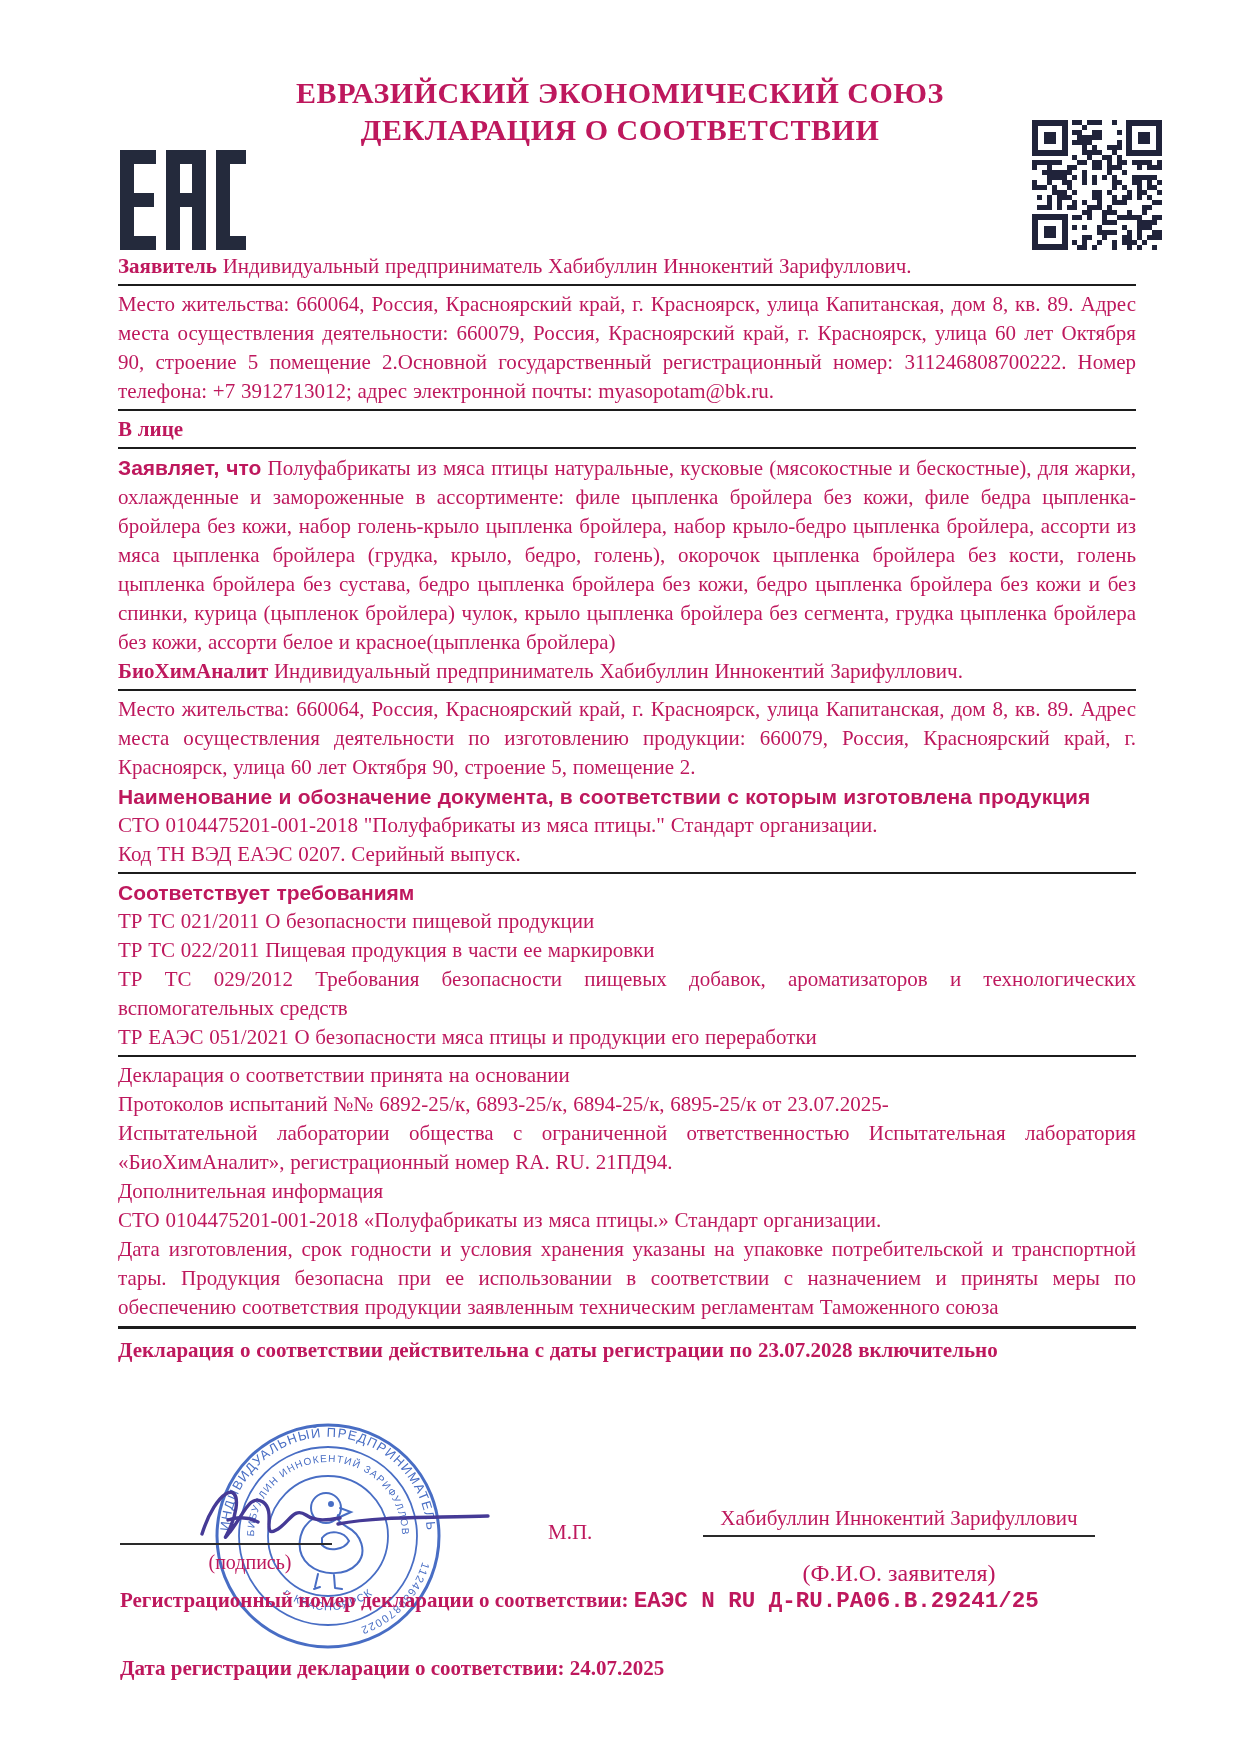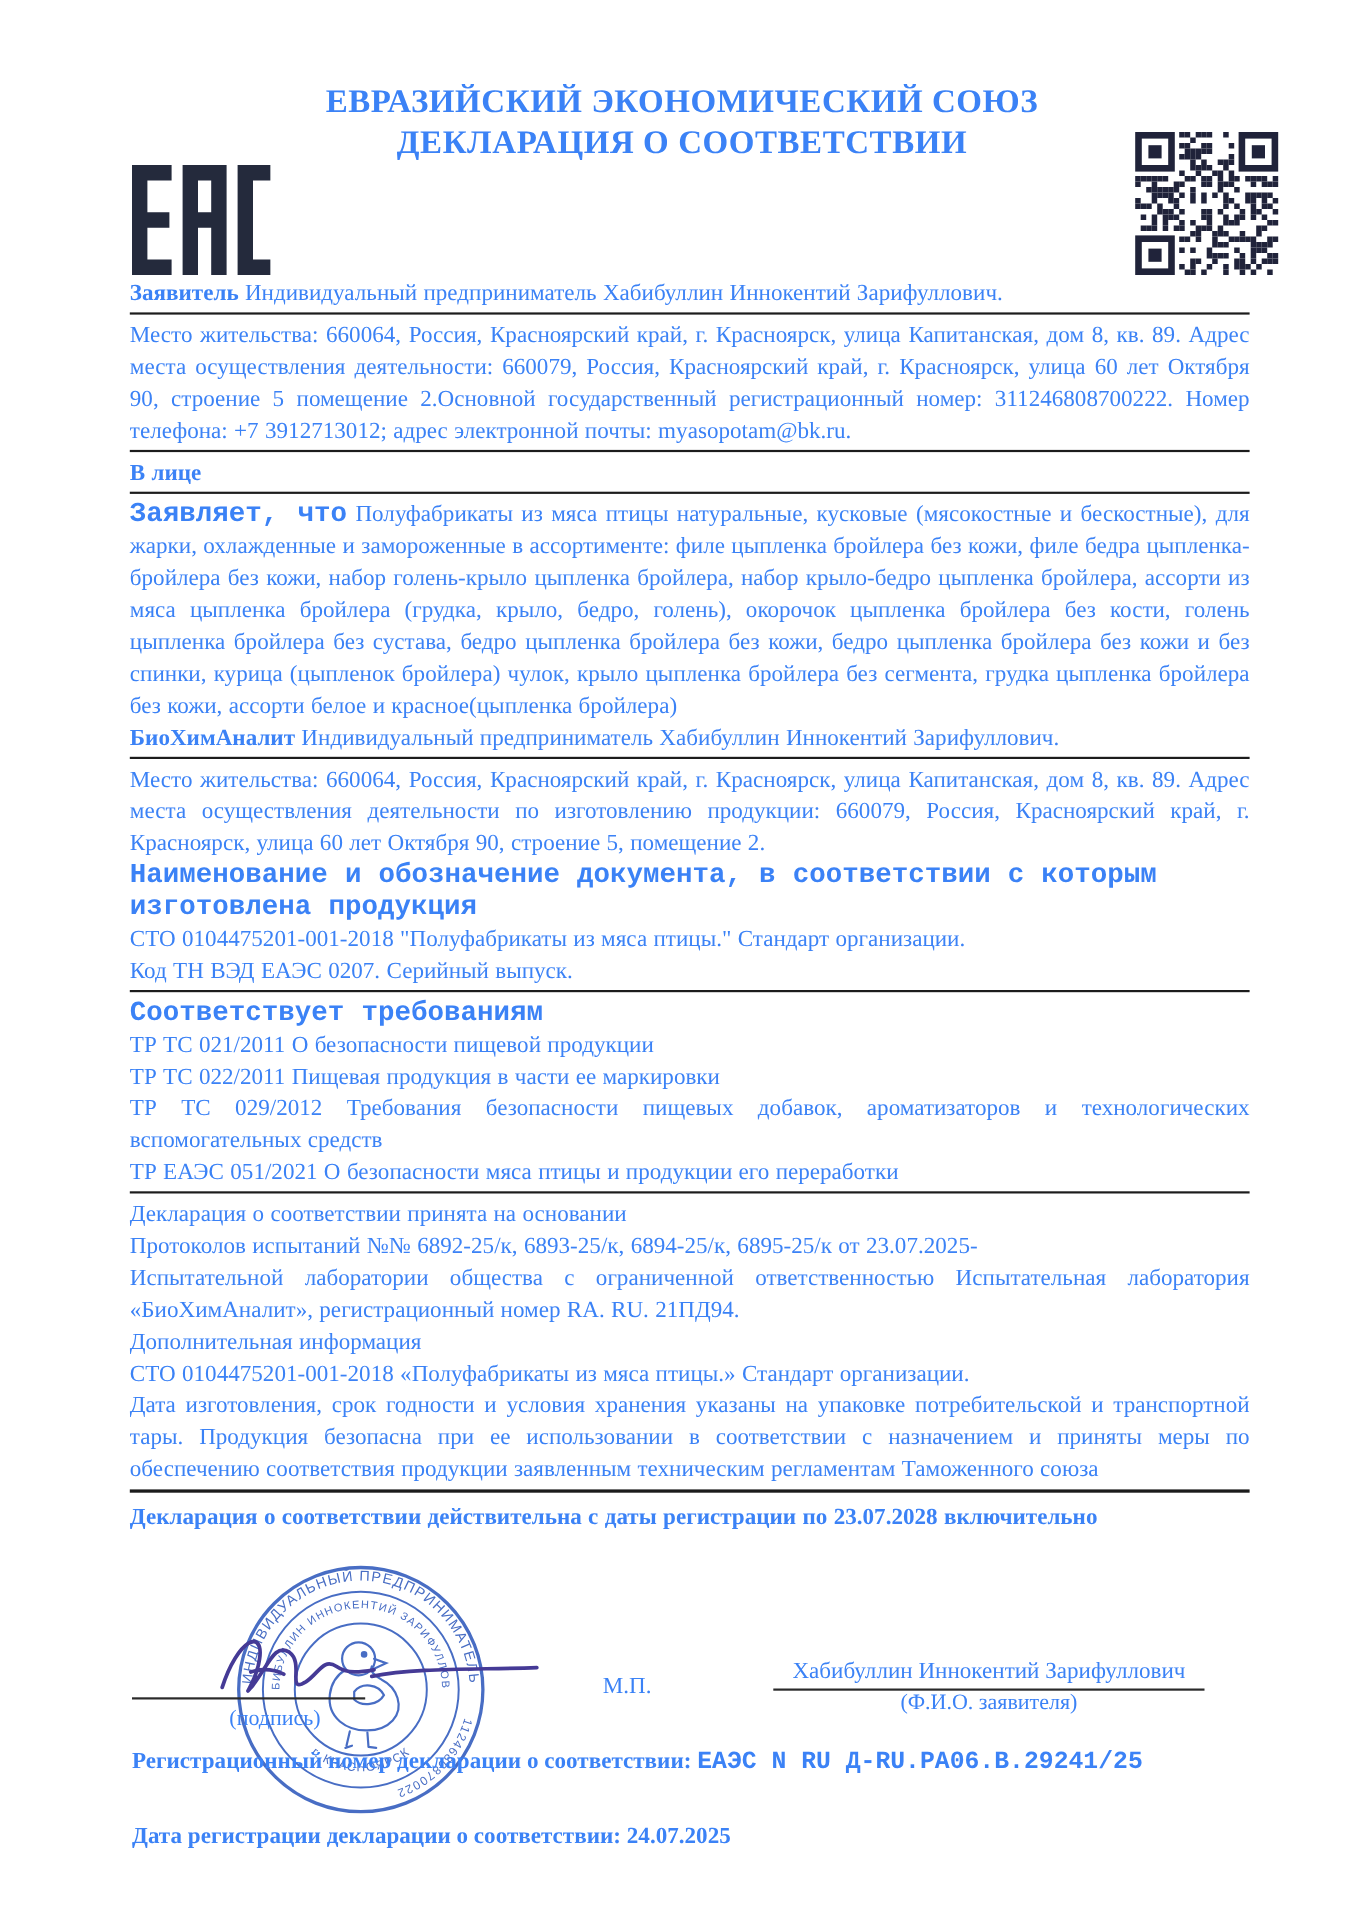--- a/index.html
+++ b/index.html
@@ -1,49 +1,49 @@
 <!DOCTYPE html>
 <html><head>
 <meta charset="utf-8">
 <style>
   *{margin:0;padding:0;box-sizing:border-box}
   html,body{background:#ffffff}
-  .page{position:relative;width:1240px;height:1754px;background:#fff;font-family:"Liberation Serif",serif;color:#3b82f6;overflow:hidden}
+  .page{position:relative;width:1240px;height:1754px;background:#fff;font-family:"Liberation Serif",serif;color:#be185d;overflow:hidden}
 
   
   .title-wrap{position:absolute;top:74px;left:110px;width:1020px;text-align:center;font-weight:bold;letter-spacing:.5px}
   .title-line{font-size:30px;line-height:37px}
 
   .eac{position:absolute;top:150px;left:120px;width:126px;height:100px}
   .qr{position:absolute;top:120px;left:1032px;width:130px;height:130px}
   .qr .modules{position:absolute;inset:0}
   .qr .modules i{position:absolute;width:5px;height:5px;background:#20233a}
   .finder{position:absolute;width:36px;height:36px;border:6px solid #20233a;background:#fff}
   .finder::after{content:"";position:absolute;left:6px;top:6px;width:12px;height:12px;background:#20233a}
   .f-tl{left:0;top:0}.f-tr{right:0;top:0}.f-bl{left:0;bottom:0}
 
   
   .content{position:absolute;left:118px;top:252px;width:1018px;font-size:21px;line-height:29px;word-spacing:.5px}
   .just{text-align:justify}
   .rule{border-bottom:2px solid #1c1c1c;padding-bottom:3px;margin-bottom:4px}
   .rule-thick{border-bottom:3px solid #1c1c1c;padding-bottom:4px;margin-bottom:5px}
   .lbl{font-weight:bold}
-  .lbl-sans{font-family:Liberation Mono, monospace;font-weight:bold;font-size:25px}
+  .lbl-sans{font-family:Liberation Sans, sans-serif;font-weight:bold;font-size:21px}
   .validity{font-weight:bold;padding-top:2px}
 
   
   .stamp{position:absolute;left:210px;top:1418px;width:236px;height:236px;opacity:.93}
   .stamp text{fill:#3b63c0;font-family:"Liberation Sans",sans-serif;letter-spacing:1.2px}
   .sig-svg{position:absolute;left:188px;top:1472px;width:310px;height:92px}
   .sig-line{position:absolute;left:120px;top:1543px;width:212px;border-top:2px solid #2a2a2a}
   .sig-caption{position:absolute;left:160px;top:1551px;width:180px;font-size:20px;text-align:center}
   .mp{position:absolute;left:548px;top:1520px;font-size:21px}
   .fio-wrap{position:absolute;left:703px;top:1506px;width:392px;text-align:center;font-size:21px}
   .fio-name{padding-bottom:4px;border-bottom:2px solid #2a2a2a}
-  .fio-caption{font-size:20px;padding-top:0}
+  .fio-caption{font-size:24px;padding-top:23px}
 
   .regnum{position:absolute;left:120px;top:1588px;font-size:21px;font-weight:bold}
   .regnum .val{font-family:Liberation Mono, monospace;font-size:22.5px}
   .regdate{position:absolute;left:120px;top:1656px;font-size:21px;font-weight:bold}
 </style>
 </head>
 <body>
 
 <div class="page">
 

